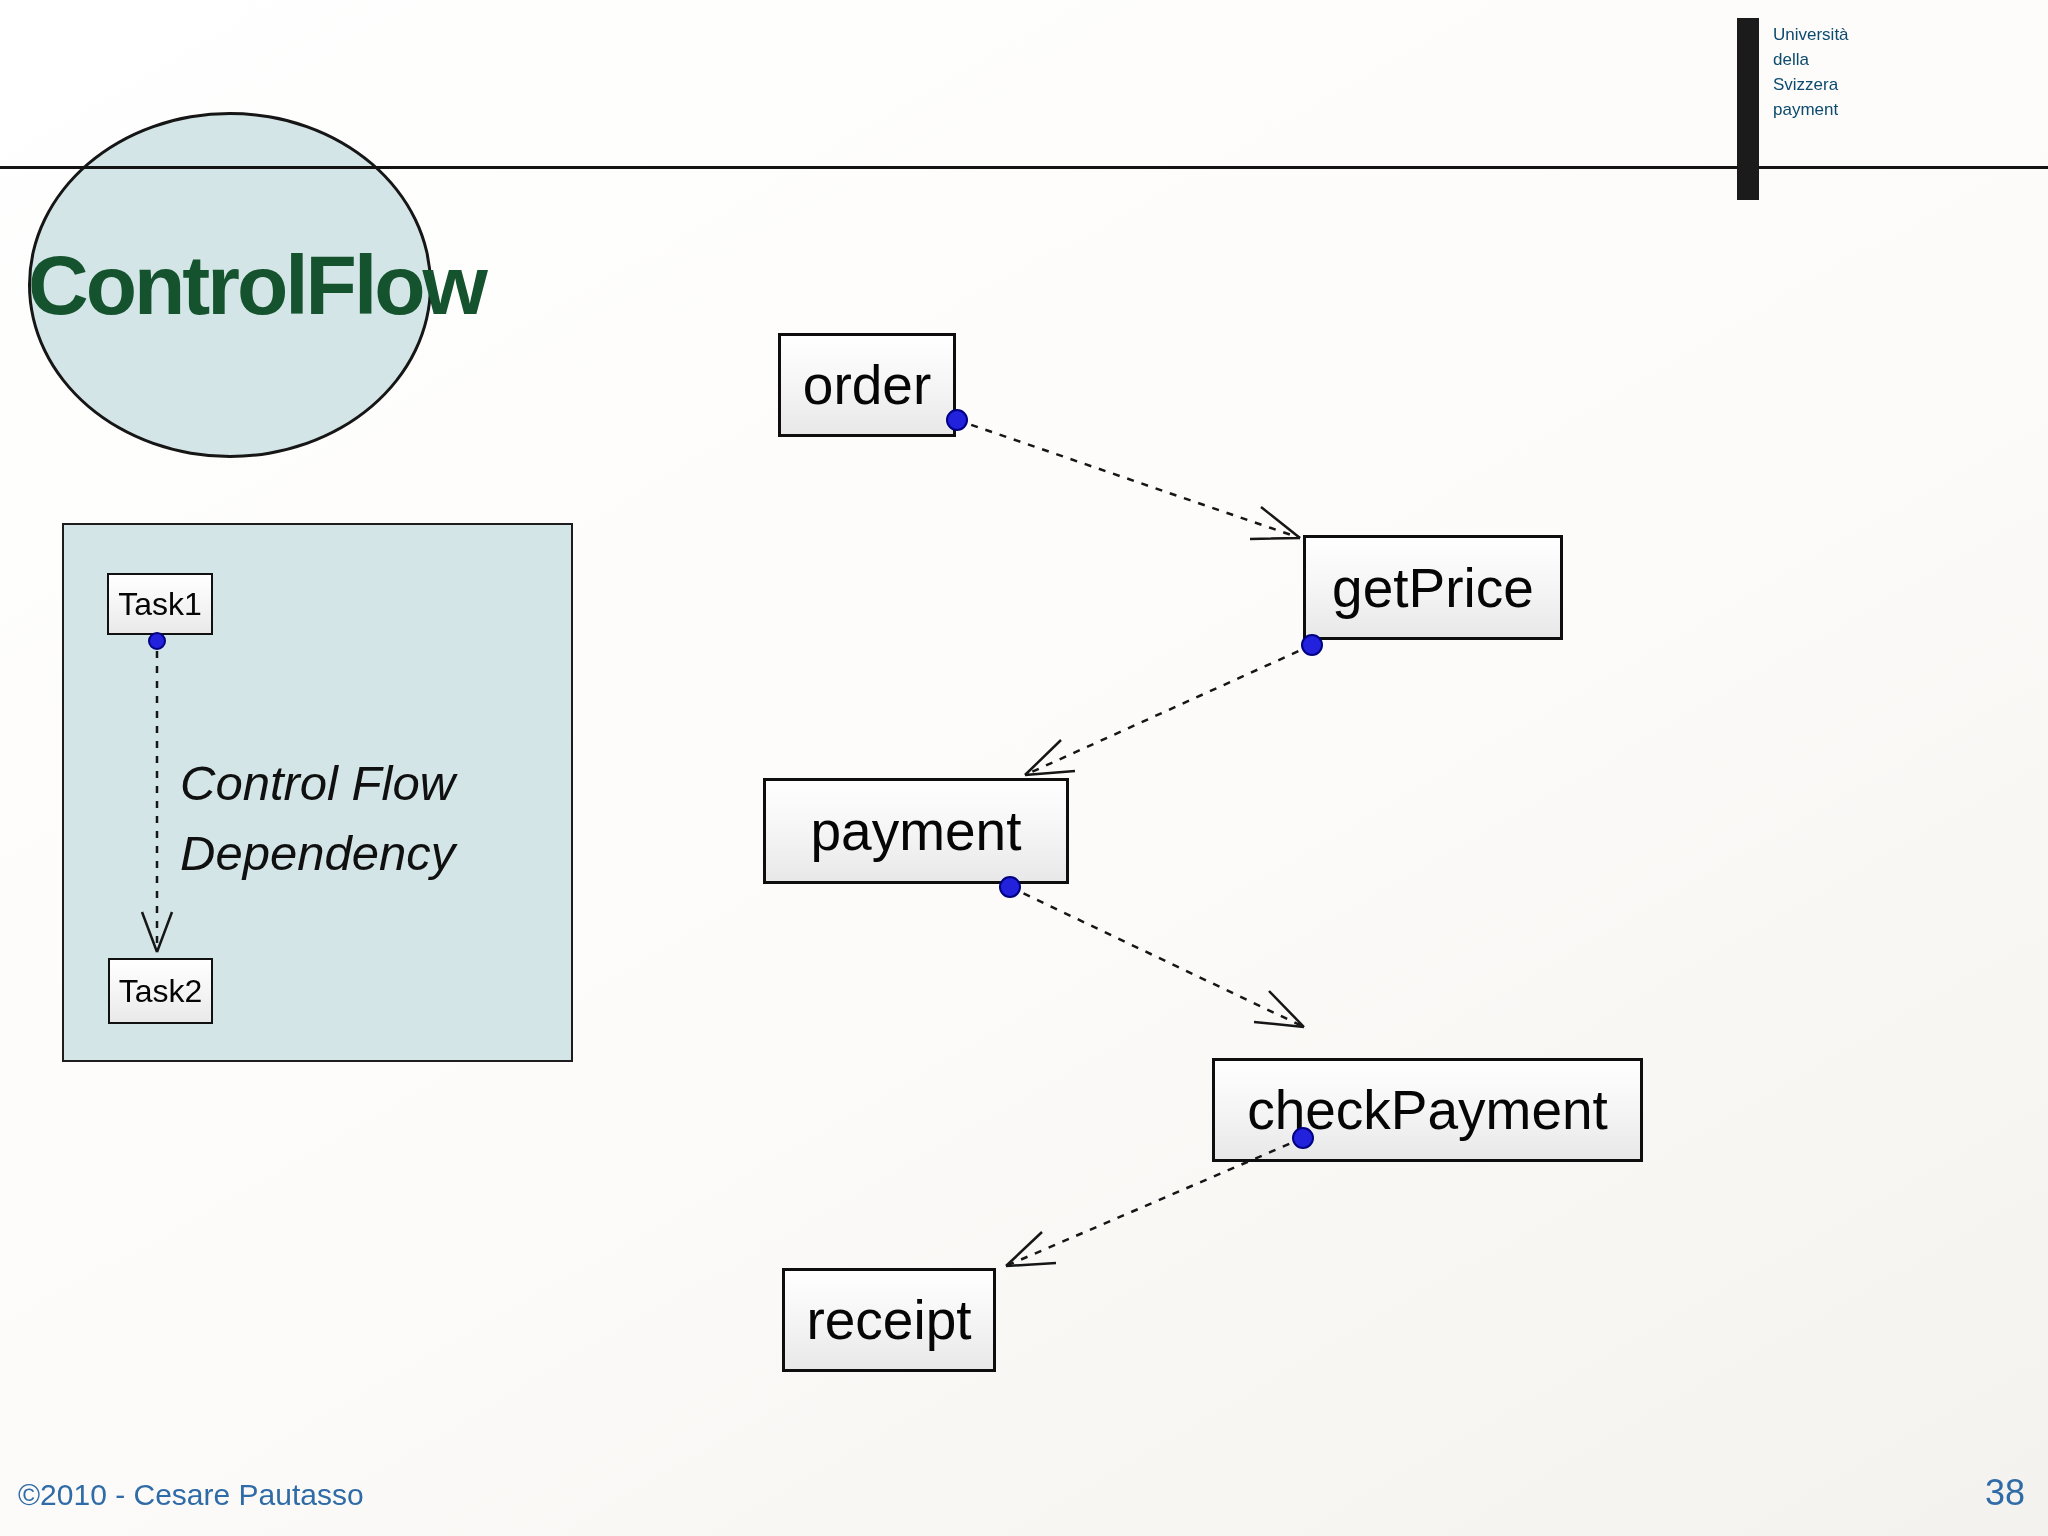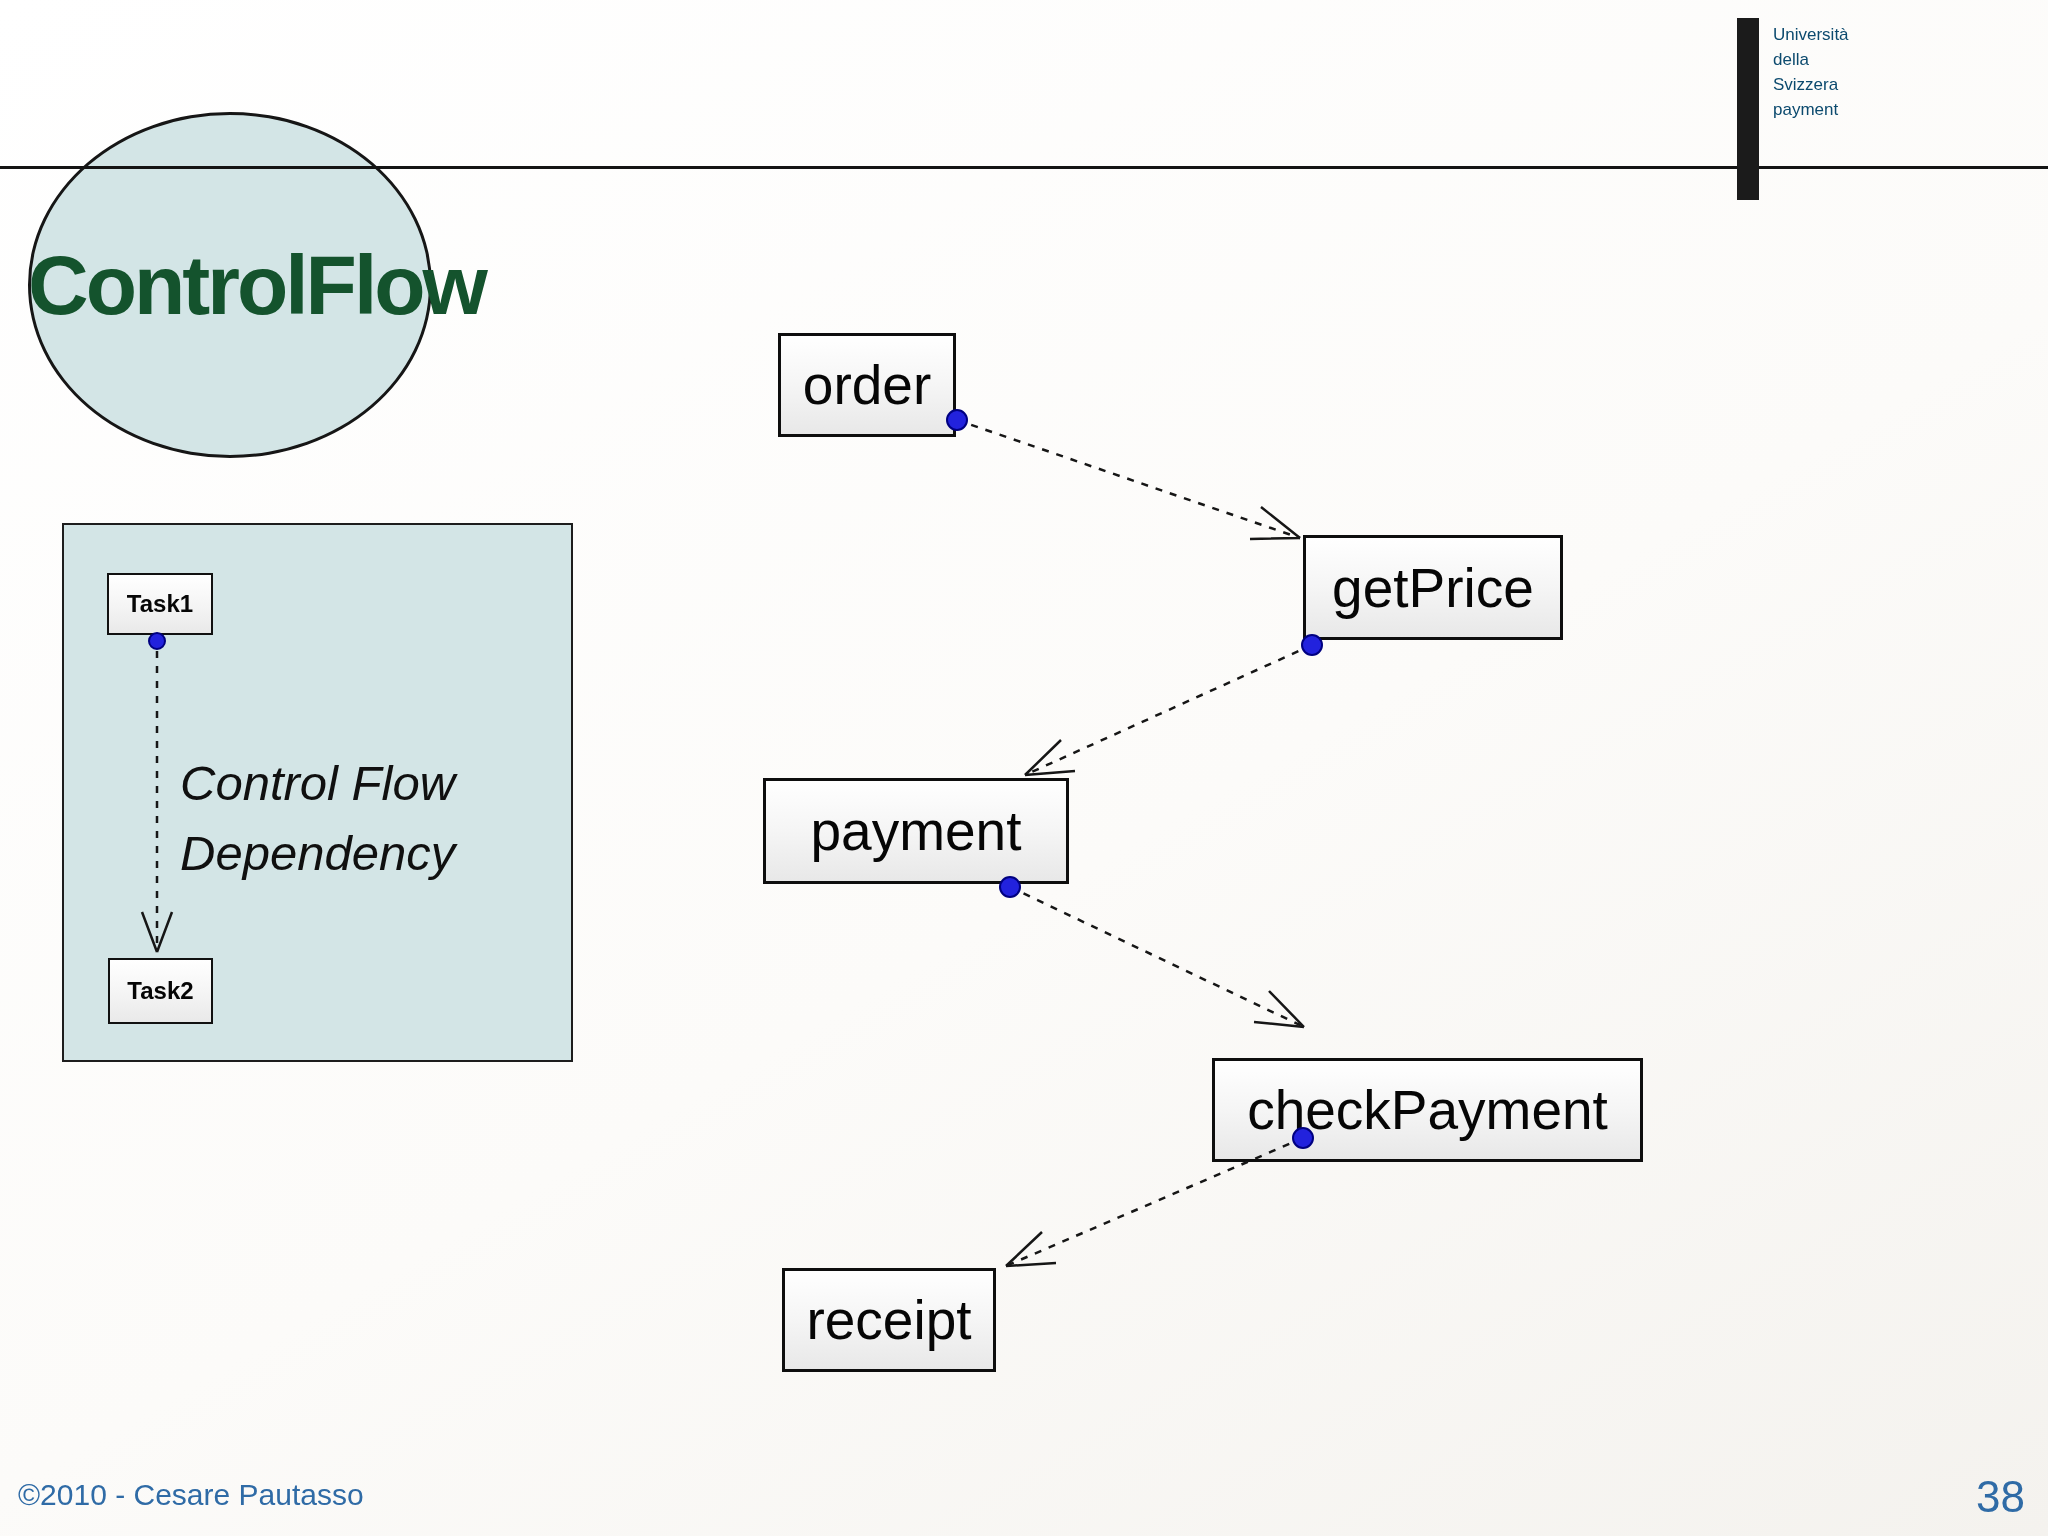--- a/index.html
+++ b/index.html
@@ -48,39 +48,39 @@
   .node{
     background:linear-gradient(180deg,#ffffff 0%,#f5f5f5 50%,#e8e8e8 100%);
     border:3px solid #0e0e0e;box-sizing:border-box;z-index:4;
     display:flex;align-items:center;justify-content:center;
     color:#060606;font-size:55px;white-space:nowrap;
   }
   .tasknode{
     background:linear-gradient(180deg,#ffffff 0%,#f4f4f4 55%,#e9e9e9 100%);
     border:2px solid #111;box-sizing:border-box;z-index:4;
     display:flex;align-items:center;justify-content:center;
-    color:#060606;font-size:24px;font-weight:bold;
+    color:#060606;font-size:32px;
   }
   .n-order{left:778px;top:333px;width:178px;height:104px;}
   .n-getprice{left:1303px;top:535px;width:260px;height:105px;}
   .n-payment{left:763px;top:778px;width:306px;height:106px;}
   .n-checkpayment{left:1212px;top:1029px;width:431px;height:104px;margin-top:29px;}
   .n-receipt{left:782px;top:1268px;width:214px;height:104px;}
   .n-task1{left:107px;top:573px;width:106px;height:62px;}
   .n-task2{left:108px;top:958px;width:105px;height:66px;}
 
   
   .overlay{left:0;top:0;width:2048px;height:1536px;z-index:6;pointer-events:none;}
   .edge{stroke:#161616;stroke-width:2.5;fill:none;stroke-dasharray:7 8;}
   .head{stroke:#161616;stroke-width:2.5;fill:none;}
   .dot{fill:#2222dd;stroke:#000080;stroke-width:2;}
 
   
   .footer{left:18px;top:1478px;font-size:30px;color:#2f6ba6;z-index:5;white-space:nowrap;}
-  .pagenum{right:23px;top:1472px;font-size:44px;color:#2f6ba6;z-index:5;}
+  .pagenum{right:23px;top:1472px;font-size:36px;color:#2f6ba6;z-index:5;}
 </style>
 </head>
 <body>
 
 <div class="abs title-ellipse"></div>
 <div class="abs top-rule"></div>
 <div class="abs title-text">
   <span>Control</span>
   <span>Flow</span>
 </div>

